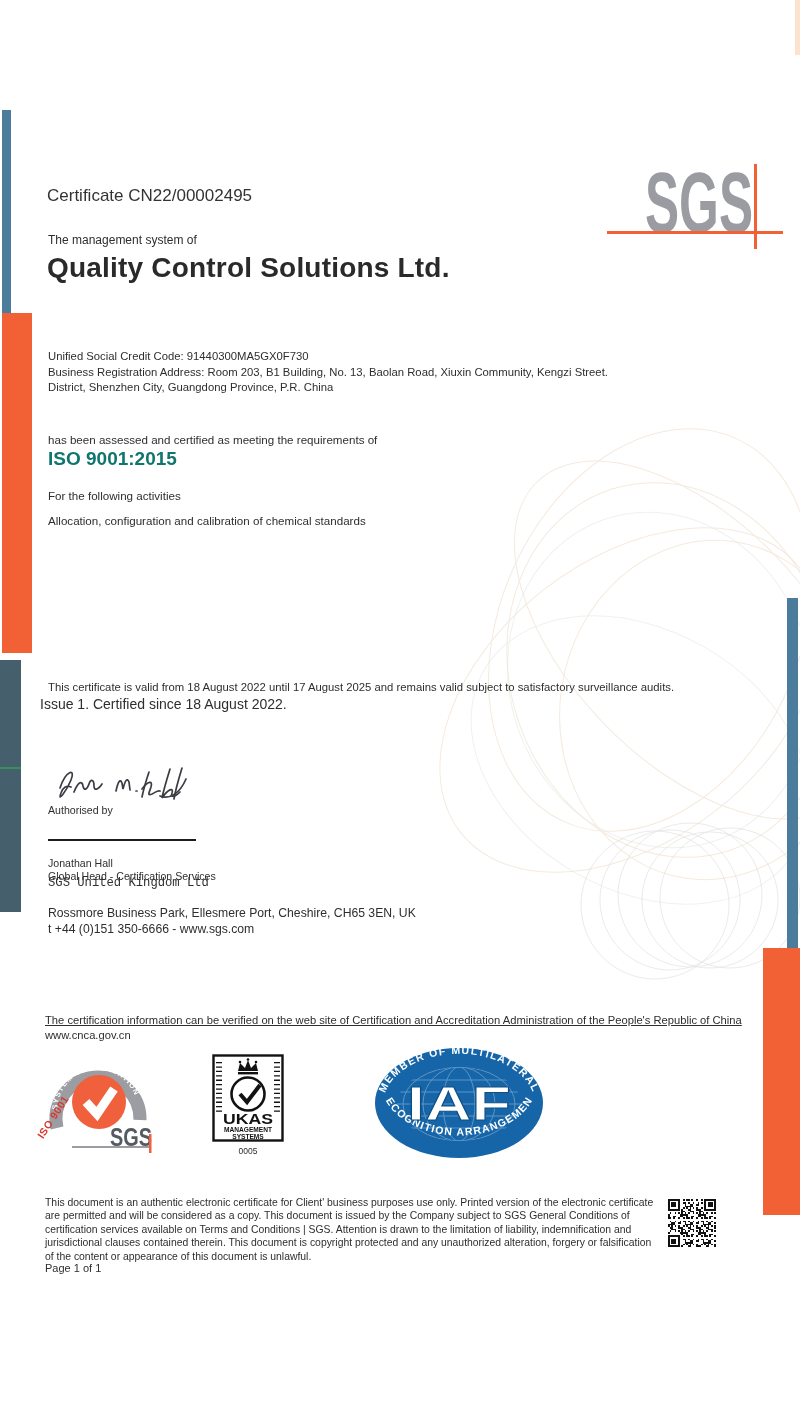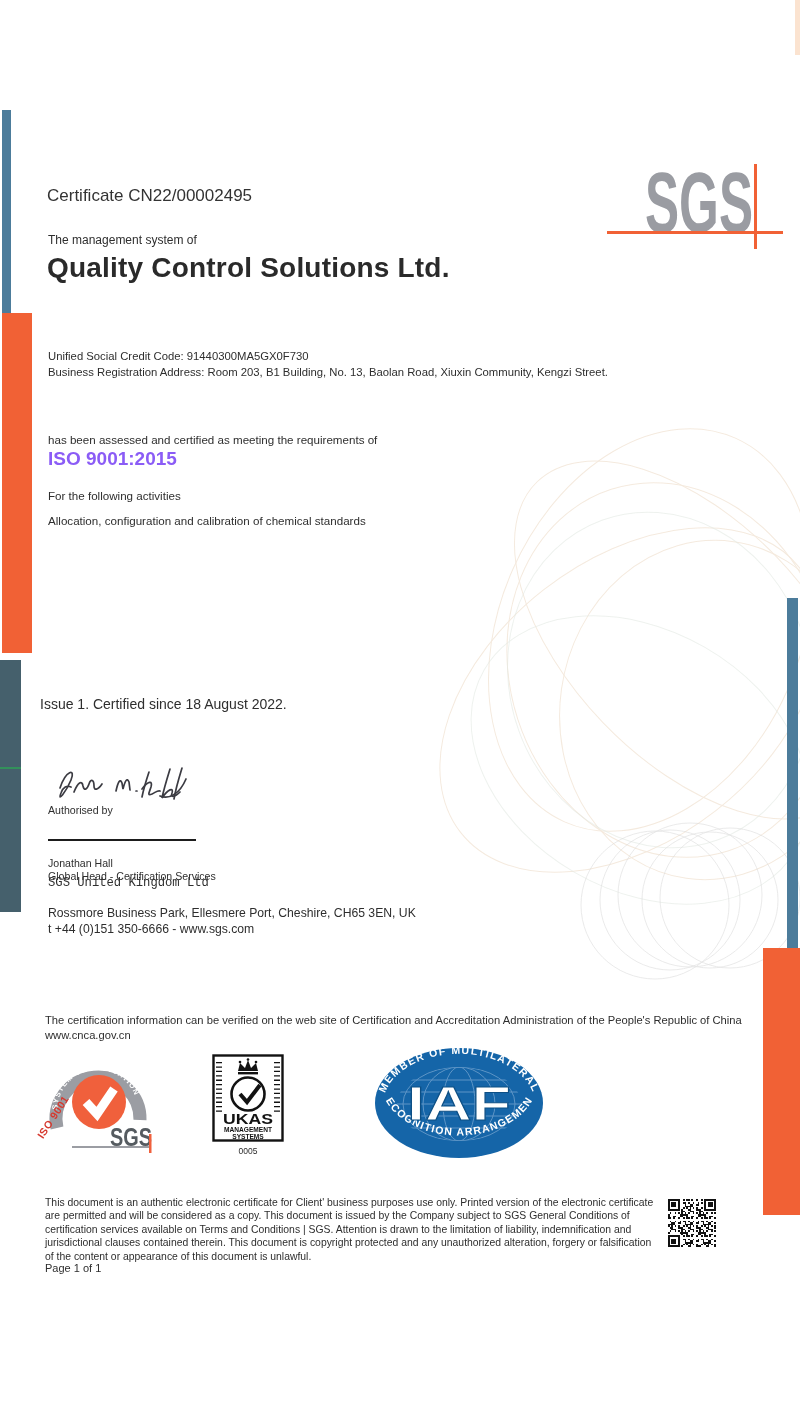--- a/index.html
+++ b/index.html
@@ -50,27 +50,29 @@
     <rect x="154" y="4" width="3" height="85" fill="#F16135"></rect>
   </svg>
 
   <div class="t" style="left:47px;top:186px;font-size:17px;color:#333;">Certificate CN22/00002495</div>
   <div class="t" style="left:48px;top:233px;font-size:12px;">The management system of</div>
   <div class="t" style="left:47px;top:252px;font-size:28px;font-weight:bold;letter-spacing:.2px;color:#2a2a2a;">Quality Control Solutions Ltd.</div>
 
   <div style="position:absolute;left:48px;top:349px;">
     <div class="sm t" style="position:static;">Unified Social Credit Code: 91440300MA5GX0F730</div>
     <div class="sm t" style="position:static;">Business Registration Address: Room 203, B1 Building, No. 13, Baolan Road, Xiuxin Community, Kengzi Street.</div>
+    <div class="sm t" style="position:static;">District, Shenzhen City, Guangdong Province, P.R. China</div>
   </div>
 
   <div class="t" style="left:48px;top:433px;font-size:11.6px;">has been assessed and certified as meeting the requirements of</div>
-  <div class="t" style="left:48px;top:448px;font-size:19px;font-weight:bold;color:#8b5cf6;">ISO 9001:2015</div>
+  <div class="t" style="left:48px;top:448px;font-size:19px;font-weight:bold;color:#0f766e;">ISO 9001:2015</div>
   <div class="t" style="left:48px;top:489px;font-size:11.6px;">For the following activities</div>
   <div class="t" style="left:48px;top:514px;font-size:11.6px;">Allocation, configuration and calibration of chemical standards</div>
 
+  <div class="t" style="left:48px;top:681px;font-size:11.3px;">This certificate is valid from 18 August 2022 until 17 August 2025 and remains valid subject to satisfactory surveillance audits.</div>
   <div class="t" style="left:40px;top:696px;font-size:14px;">Issue 1. Certified since 18 August 2022.</div>
 
   <svg style="position:absolute;left:48px;top:762px;" width="160" height="62" viewBox="0 0 160 62">
     <g fill="none" stroke="#26262e" stroke-width="1.7" stroke-linecap="round" opacity=".9">
       <path d="M12 26 C 18 8, 28 6, 23 18 C 18 30, 9 41, 13 31 C 15 25, 19 23, 23 25"></path>
       <path d="M26 30 C 30 20, 34 18, 35 24 C 36 29, 39 28, 41 22 C 43 16, 46 18, 46 24 C 46 29, 50 28, 54 22"></path>
       <path d="M68 29 C 70 20, 72 16, 74 21 L 75 27 C 77 19, 79 15, 81 20 L 82 28"></path>
       <path d="M88 29 l 1 0"></path>
       <path d="M101 10 C 97 22, 95 30, 94 35"></path>
       <path d="M94 27 C 100 19, 105 18, 103 25 C 101 31, 99 34, 104 32 C 108 30, 110 28, 112 29"></path>
@@ -82,21 +84,21 @@
   <div style="position:absolute;left:48px;top:839px;width:148px;height:1.6px;background:#1d1d1d;"></div>
 
   <div class="t" style="left:48px;top:804px;font-size:10.6px;">Authorised by</div>
   <div class="t" style="left:48px;top:857px;font-size:10.6px;">Jonathan Hall</div>
   <div class="t" style="left:48px;top:870px;font-size:10.6px;">Global Head - Certification Services</div>
 
   <div class="t" style="left:48px;top:876px;font-size:12.2px;font-family:Liberation Mono, monospace;">SGS United Kingdom Ltd</div>
   <div class="t" style="left:48px;top:906px;font-size:12.2px;">Rossmore Business Park, Ellesmere Port, Cheshire, CH65 3EN, UK</div>
   <div class="t" style="left:48px;top:922px;font-size:12.2px;">t +44 (0)151 350-6666 - www.sgs.com</div>
 
-  <div class="t" style="left:45px;top:1014px;font-size:11.2px;">The certification information can be verified on the web site of Certification and Accreditation Administration of the People's Republic of China</div>
+  <div class="t" style="left:45px;top:1014px;font-size:11.2px;text-decoration:underline;">The certification information can be verified on the web site of Certification and Accreditation Administration of the People's Republic of China</div>
   <div class="t" style="left:45px;top:1029px;font-size:11.2px;">www.cnca.gov.cn</div>
 
   <svg style="position:absolute;left:36px;top:1052px;" width="132" height="102" viewBox="0 0 132 102">
     <defs>
       <path id="sgsArcText" d="M 24 72 A 40 40 0 1 1 101 64"></path>
     </defs>
     <path d="M 21 76 A 42 42 0 1 1 104 68" fill="none" stroke="#9B9DA3" stroke-width="13"></path>
     <text font-size="7.4" font-weight="bold" fill="#ffffff" letter-spacing="1.1">
       <textPath href="#sgsArcText" startOffset="10%">SYSTEM CERTIFICATION</textPath>
     </text>

